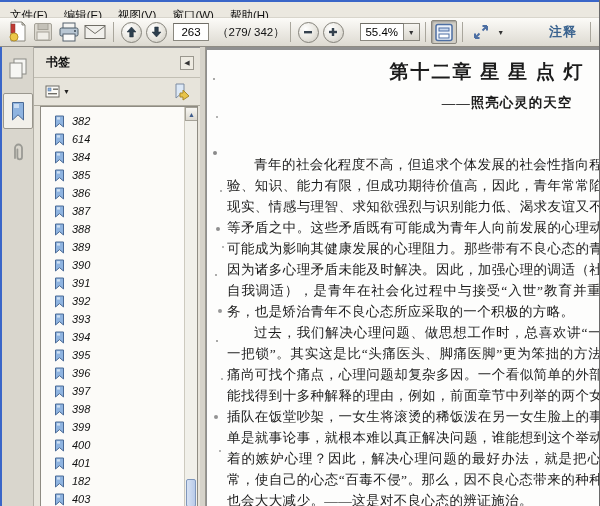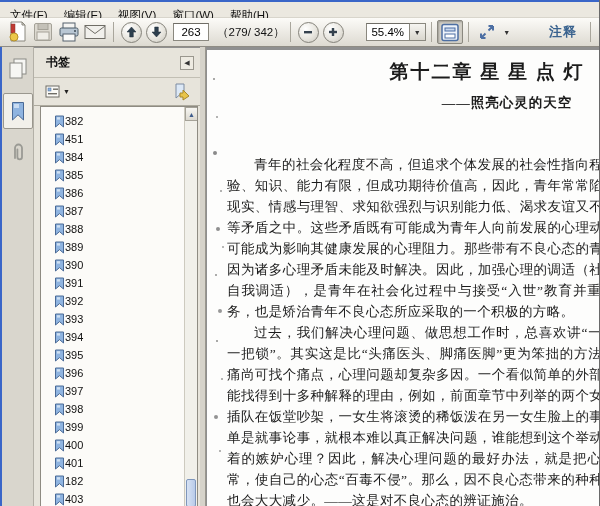--- a/index.html
+++ b/index.html
@@ -32,21 +32,21 @@
     background:radial-gradient(circle at 35% 30%, #ffffff 0%, #e8e6df 55%, #c9c6bd 100%);
     display:flex; align-items:center; justify-content:center; margin:0 2px;
   }
   .field-box {
     height:18px; background:#fff; border:1px solid #8a887f;
     border-top-color:#6f6d66; font-size:11.5px; text-align:center;
     font-family:"Liberation Sans", sans-serif;
   }
   .page-input { width:36px; margin-left:4px; }
   .page-count { margin-left:8px; font-size:11.5px; white-space:nowrap; }
-  .zoom-wrap { display:flex; align-items:center; margin-left:20px; }
+  .zoom-wrap { display:flex; align-items:center; margin-left:14px; }
   .zoom-input { width:44px; }
   .dd-btn {
     width:16px; height:18px; border:1px solid #8a887f; border-left:none;
     background:linear-gradient(#f6f5f1,#d9d6cd);
     display:flex; align-items:center; justify-content:center;
     font-size:7px; color:#333;
   }
   .caret-btn { width:14px; height:20px; display:flex; align-items:center; justify-content:center; font-size:7px; color:#333; }
   .pressed { border:1px solid #8a887f; background:#d2cfc6; box-shadow:inset 1px 1px 2px rgba(0,0,0,.25); }
   .comment-btn {
@@ -73,21 +73,21 @@
   }
   .panel-tools { height:28px; display:flex; align-items:center; padding:0 8px; border-bottom:1px solid #aeab9f; }
   .opts-btn { display:flex; align-items:center; gap:3px; padding:2px 3px; }
   .opts-caret { font-size:7px; color:#222; }
   .tools-spacer { flex:1; }
   .bm-list {
     position:absolute; left:6px; right:2px; top:58px; bottom:0;
     background:#fcfbf8; border:1px solid #8e8b82; border-bottom:none;
     padding-top:5px; overflow:hidden;
   }
-  .bm-item { height:18px; display:flex; align-items:center; gap:0; padding-left:13px; font-size:11px; }
+  .bm-item { height:18px; display:flex; align-items:center; gap:7px; padding-left:13px; font-size:11px;font-style:italic; }
   .bm-scrollbar {
     position:absolute; top:0; right:0; bottom:0; width:13px;
     background:#f1f0ea; border-left:1px solid #cdcabf;
   }
   .sb-up {
     width:13px; height:14px; background:linear-gradient(#f7f6f2,#dcd9d0);
     border:1px solid #a5a298; display:flex; align-items:center; justify-content:center;
     font-size:7px; color:#3f5c8c;
   }
   .sb-thumb {
@@ -310,21 +310,21 @@
         </span>
         <span>382</span>
       </div>
         <div class="bm-item">
         <span>
           <svg width="11" height="13" viewBox="0 0 11 13">
             <path d="M1.5 1 H9.5 V12 L5.5 8.6 L1.5 12 Z" fill="#8fb4e0" stroke="#4a6a96"></path>
             <path d="M3 2.2 H6 V4.6 H3 Z" fill="#cfe0f2"></path>
           </svg>
         </span>
-        <span>451</span>
+        <span>614</span>
       </div>
         <div class="bm-item">
         <span>
           <svg width="11" height="13" viewBox="0 0 11 13">
             <path d="M1.5 1 H9.5 V12 L5.5 8.6 L1.5 12 Z" fill="#8fb4e0" stroke="#4a6a96"></path>
             <path d="M3 2.2 H6 V4.6 H3 Z" fill="#cfe0f2"></path>
           </svg>
         </span>
         <span>384</span>
       </div>

